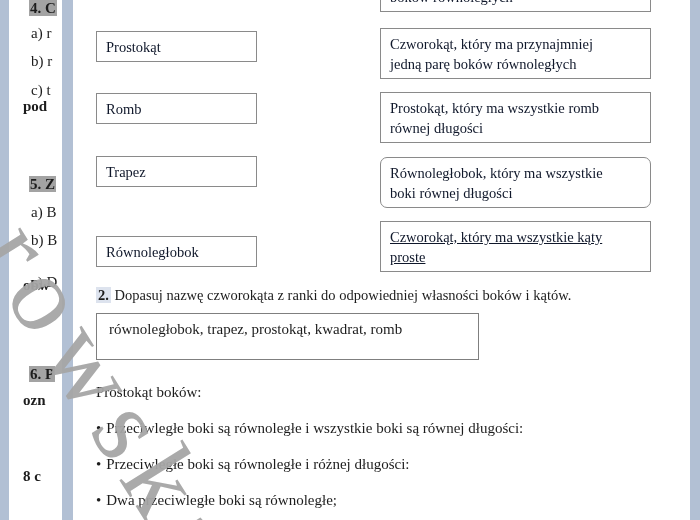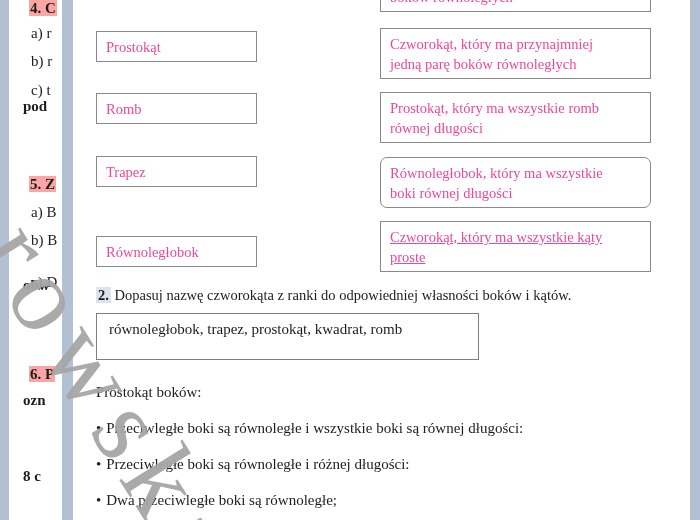--- a/index.html
+++ b/index.html
@@ -49,21 +49,21 @@
   .strip-line {
     position: absolute;
     white-space: nowrap;
     font-size: 15px;
     line-height: 16px;
     color: #1c1c1c;
     left: 22px;
   }
   .strip-line.num {
     font-weight: 600;
-    background: #fca5a5;
+    background: #a3a3a3;
     padding: 0 1px;
     left: 20px;
   }
   .strip-line.indent0 { left: 14px; font-weight: bold; }
 
   
   #page {
     position: absolute;
     left: 73px;
     top: 0;
@@ -75,21 +75,21 @@
 
   
   .mbox {
     position: absolute;
     box-sizing: border-box;
     border: 1px solid #8a8a8a;
     background: transparent;
     padding: 5px 9px 4px 9px;
     font-size: 14.5px;
     line-height: 20px;
-    color: #ec4899;
+    color: #0f172a;
   }
   .mbox.left-col  { left: 23px;  width: 161px; }
   .mbox.right-col { left: 307px; width: 271px; }
   .mbox .ln { display: block; white-space: nowrap; }
 
   
   #ex2 {
     position: absolute;
     left: 23px;
     top: 286px;

